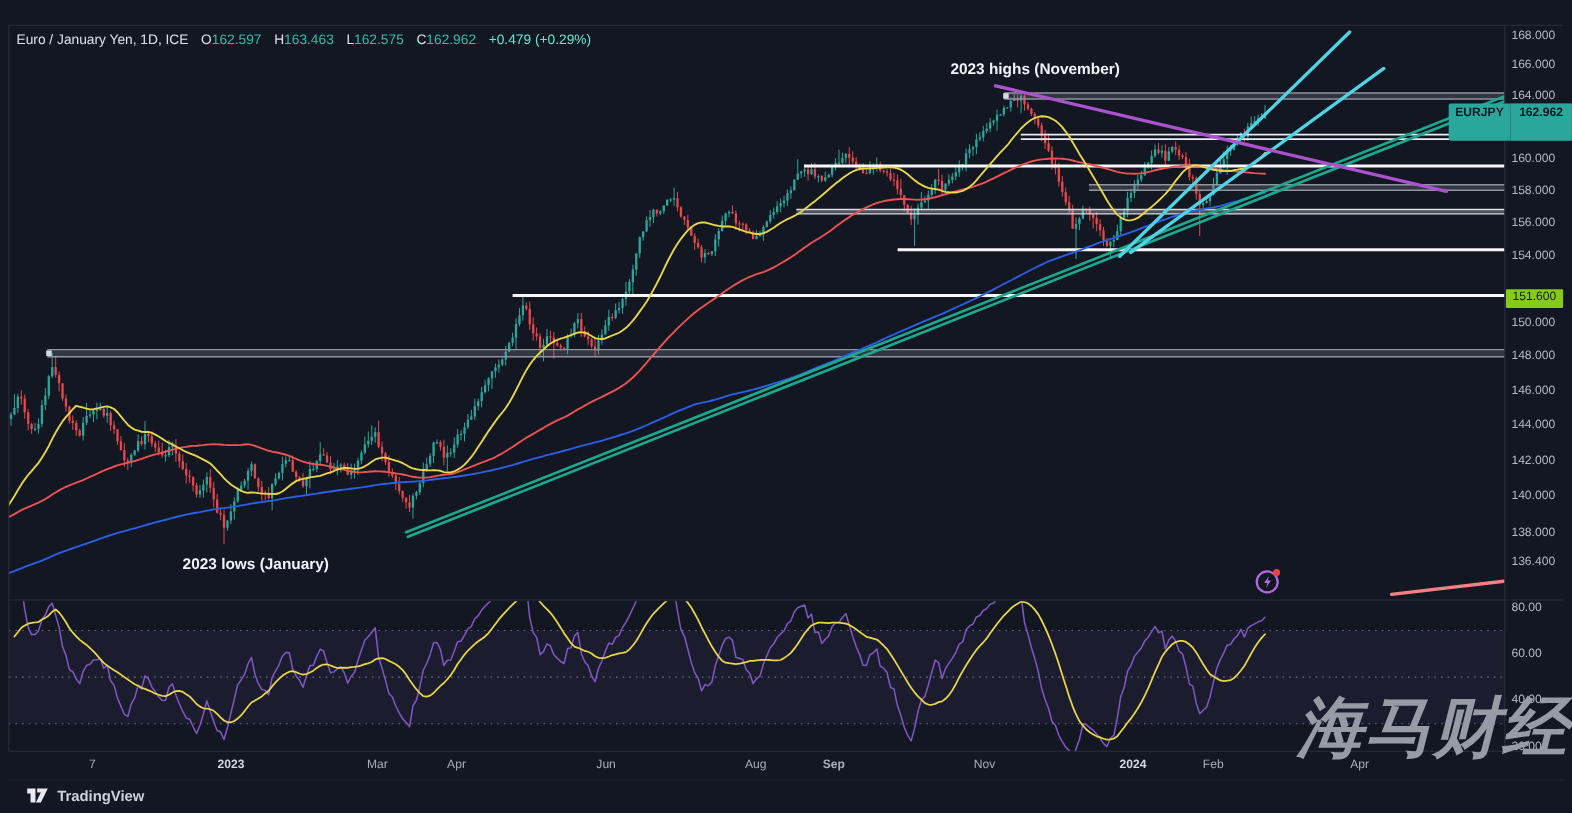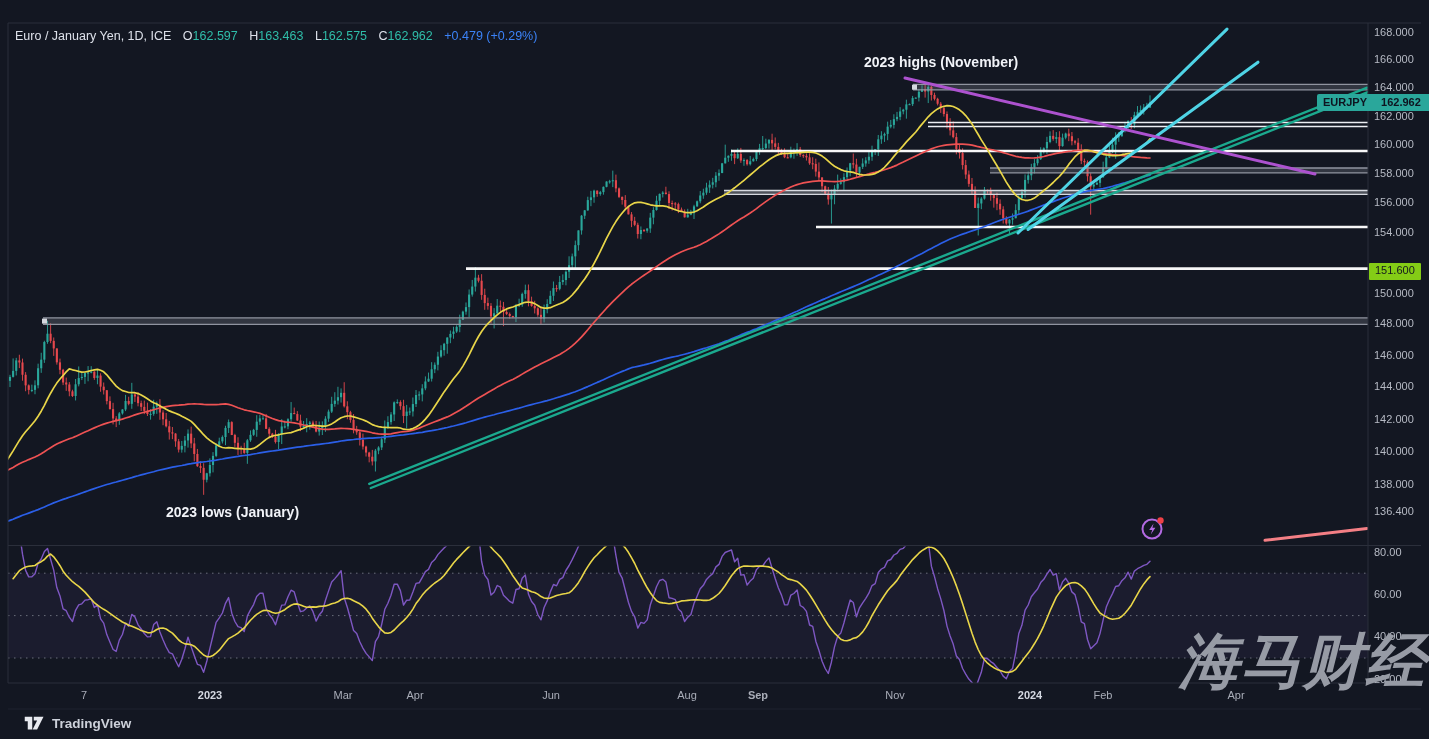--- a/index.html
+++ b/index.html
@@ -3,29 +3,29 @@
 <meta charset="utf-8">
 <style>
   html,body{margin:0;padding:0;background:#131722;overflow:hidden;}
   #app{position:relative;width:1429px;height:739px;background:#131722;
        font-family:"Liberation Sans","DejaVu Sans",sans-serif;color:#b6bac4;}
   .abs{position:absolute;}
   #byline{left:10px;top:5px;font-size:12.5px;font-weight:700;color:#e8eaf0;z-index:15;letter-spacing:.1px;}
   #legend{left:15px;top:29px;font-size:12.5px;color:#dde1ea;z-index:15;white-space:nowrap;}
   #legend .lk{color:#dde1ea;margin-left:8px;}
   #legend .lv{color:#2fbda9;}
-  #legend .chg{color:#3b82f6;margin-left:8px;}
+  #legend .chg{color:#5eead4;margin-left:8px;}
   #chart-svg{left:0;top:0;z-index:10;}
   .axis-label{position:absolute;left:1374px;font-size:11px;color:#b6bac4;z-index:12;}
   .time-label{position:absolute;top:689px;font-size:11px;color:#a9adb8;transform:translateX(-50%);z-index:12;}
   .time-label.strong{color:#d4d8e1;font-weight:700;}
   .anno{position:absolute;font-size:14px;font-weight:700;color:#f1f3f8;z-index:14;white-space:nowrap;}
   #anno-highs{left:864px;top:54px;}
   #anno-lows{left:166px;top:504px;}
-  #last-badge{left:1317px;top:94px;height:17px;display:flex;z-index:20;font-size:11px;font-weight:700;}
+  #last-badge{left:1317px;top:94px;height:34px;display:flex;z-index:20;font-size:11px;font-weight:700;}
   #last-badge .sym{background:#2aa79b;color:#0e1420;padding:2px 6px 0 6px;border-radius:2px 0 0 2px;}
   #last-badge .prc{background:#2aa79b;color:#0e1420;padding:2px 8px 0 8px;}
   #level-badge{left:1369px;top:263px;height:16px;background:#84cc16;color:#14181f;font-size:11px;
        padding:1px 6px 0 6px;z-index:20;border-radius:1px;}
   #watermark-title{right:2px;top:622px;font-size:60px;font-weight:900;font-style:italic;
        color:#979ba5;z-index:30;letter-spacing:2px;white-space:nowrap;
        font-family:"DejaVu Sans",sans-serif;}
   #watermark-url{right:6px;top:698px;font-size:33px;font-weight:900;font-style:italic;
        color:#2b80c2;z-index:30;letter-spacing:7px;white-space:nowrap;
        text-shadow:1px 2px 2px #0a0d14;}

